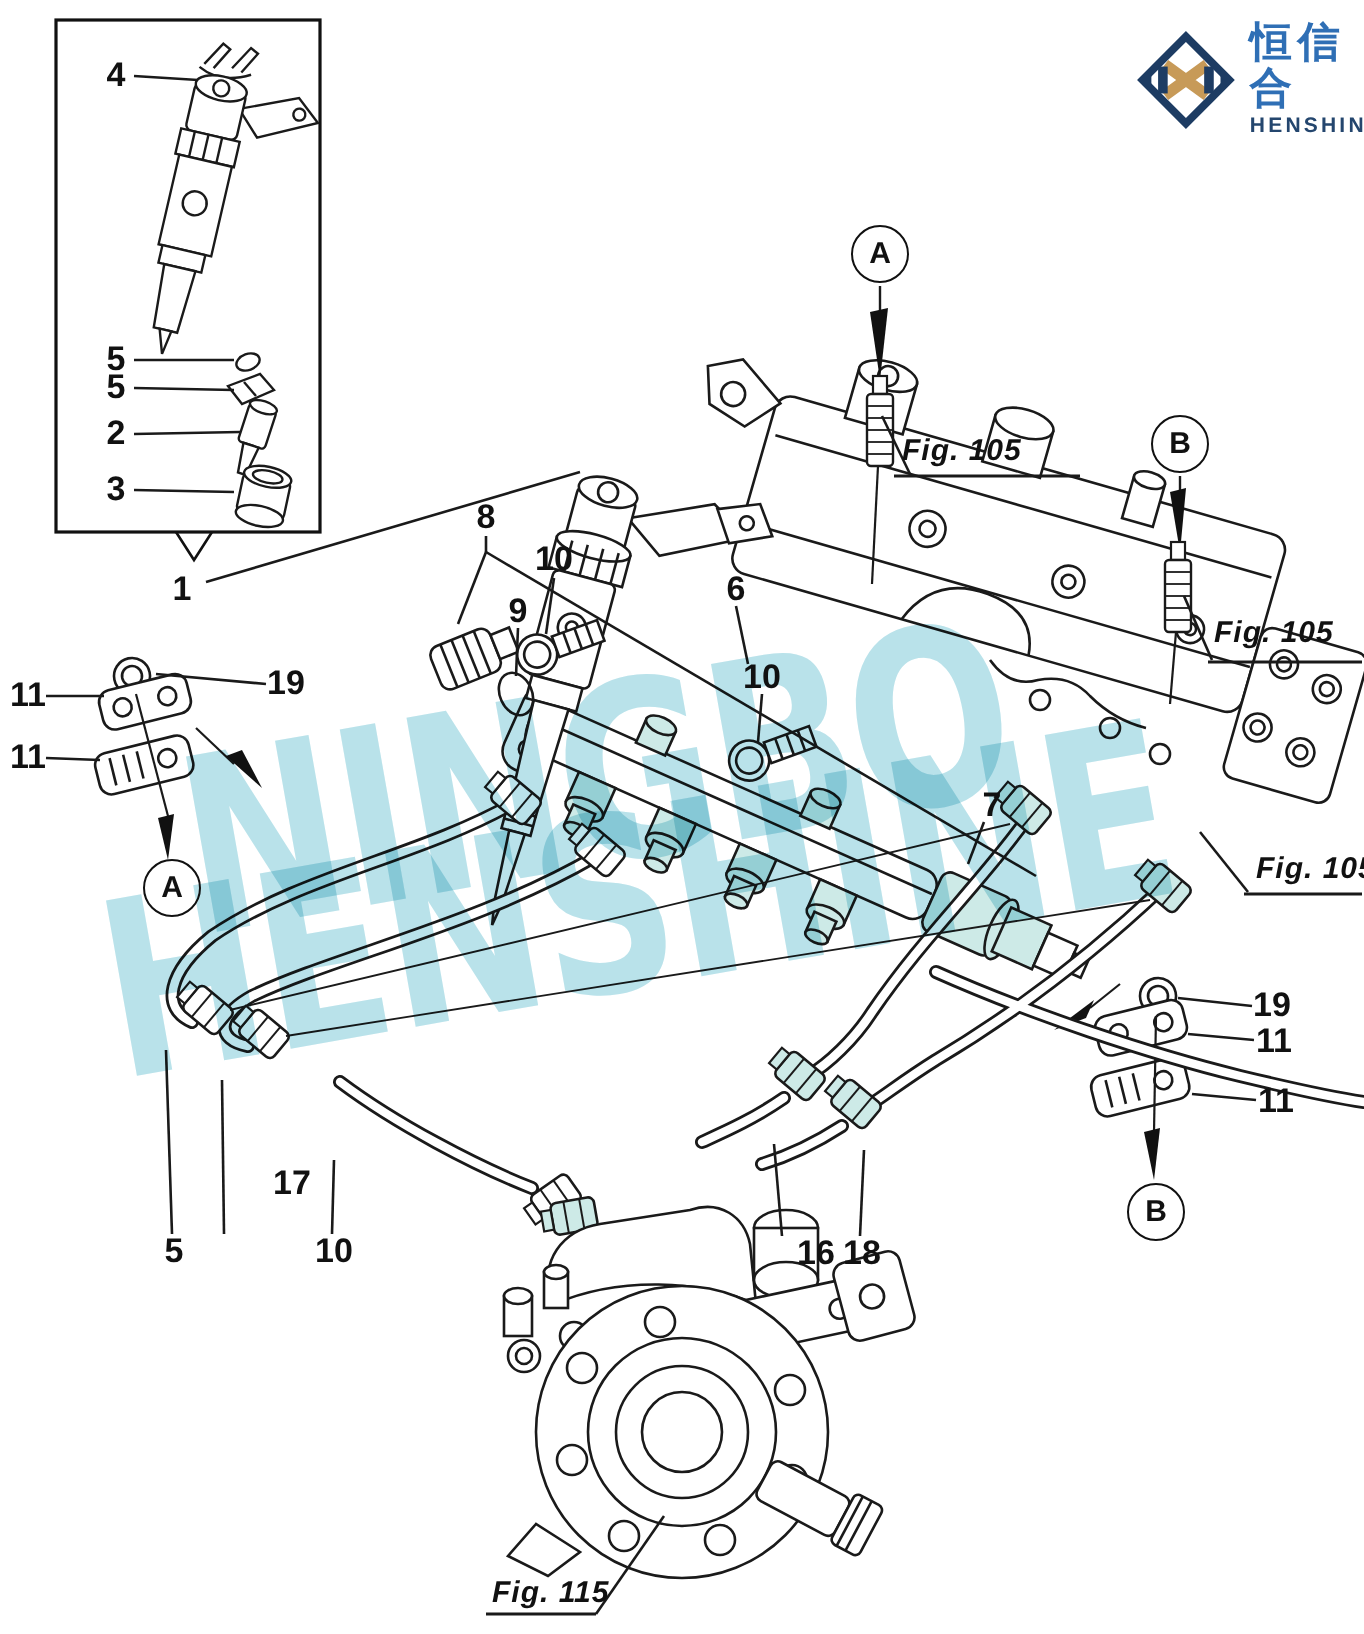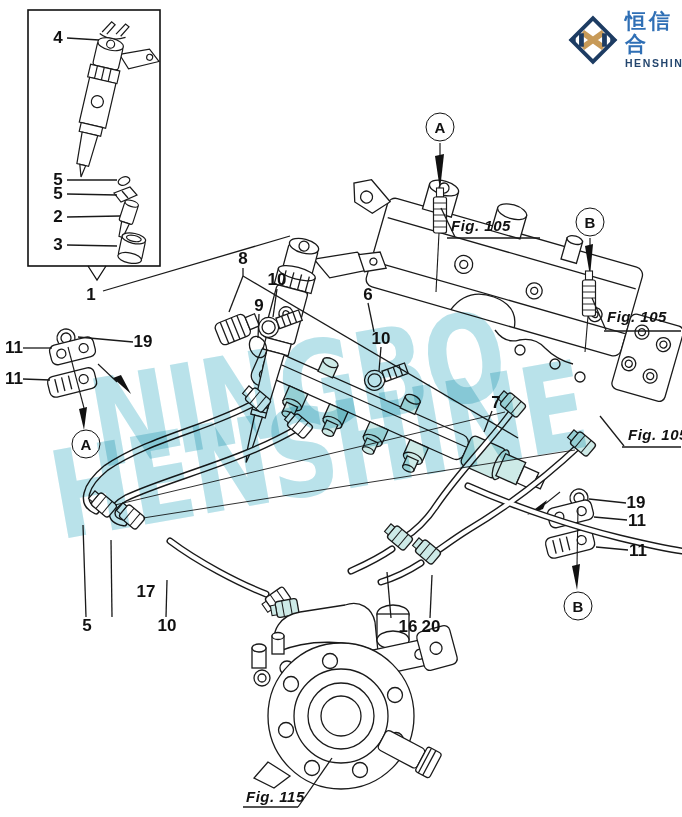--- a/index.html
+++ b/index.html
@@ -423,21 +423,21 @@
       <div class="part-label" style="left: 143px; top: 342px;">19</div>
       <div class="part-label" style="left: 14px; top: 348px;">11</div>
       <div class="part-label" style="left: 14px; top: 379px;">11</div>
       <div class="part-label" style="left: 636px; top: 503px;">19</div>
       <div class="part-label" style="left: 637px; top: 521px;">11</div>
       <div class="part-label" style="left: 638px; top: 551px;">11</div>
       <div class="part-label" style="left: 87px; top: 626px;">5</div>
       <div class="part-label" style="left: 113px; top: 592px; margin-left: 33px;">17</div>
       <div class="part-label" style="left: 167px; top: 626px;">10</div>
       <div class="part-label" style="left: 392px; top: 627px; margin-left: 16px;">16</div>
-      <div class="part-label" style="left: 431px; top: 627px;">20</div>
+      <div class="part-label" style="left: 431px; top: 627px;">18</div>
       <div class="ref-circle" style="left: 440px; top: 127px;">A</div>
       <div class="ref-circle" style="left: 590px; top: 222px;">B</div>
       <div class="ref-circle" style="left: 86px; top: 444px;">A</div>
       <div class="ref-circle" style="left: 578px; top: 606px;">B</div>
       <div class="fig-ref" style="left: 451px; top: 217px;">Fig. 105</div>
       <div class="fig-ref" style="left: 607px; top: 308px;">Fig. 105</div>
       <div class="fig-ref" style="left: 628px; top: 426px;">Fig. 105</div>
       <div class="fig-ref" style="left: 246px; top: 788px;">Fig. 115</div>
     </div>
 

